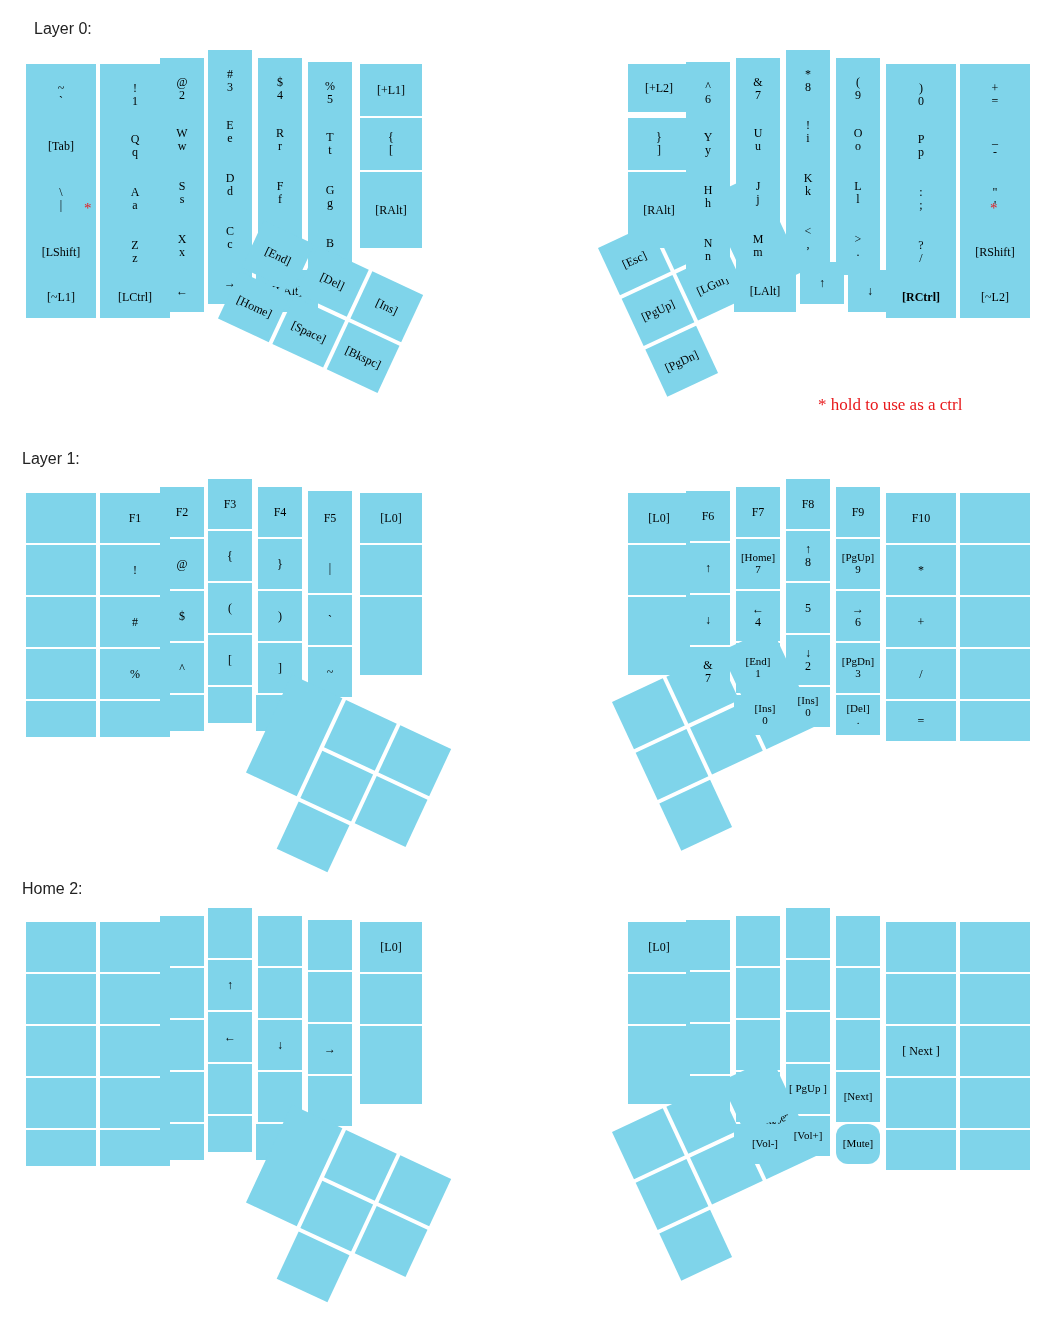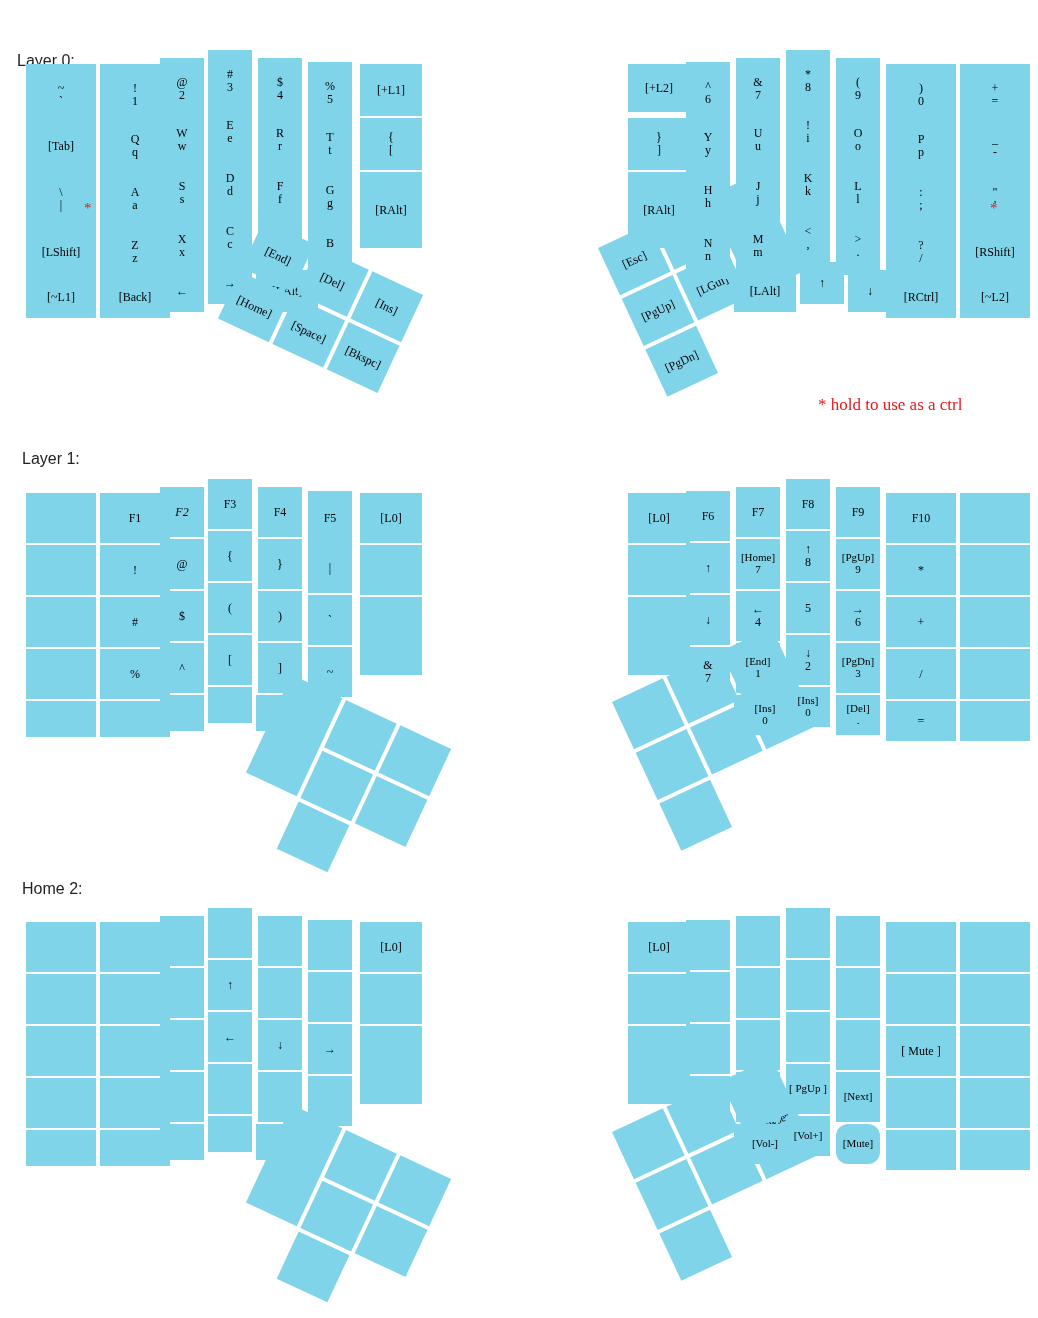--- a/index.html
+++ b/index.html
@@ -8,21 +8,21 @@
   .kb{position:absolute;}
   .key{position:absolute;background:#7fd4ea;box-sizing:border-box;display:flex;align-items:center;justify-content:center;text-align:center;}
   .key .lbl{font-family:"Liberation Serif",serif;font-size:12px;line-height:1.05;color:#000;white-space:pre-line;padding:1px;}
   .key .lbl.small{font-size:11px;}
   .note{position:absolute;color:#e8191c;font-family:"Liberation Serif",serif;font-size:17px;}
   .star{position:absolute;color:#e8191c;font-family:"Liberation Serif",serif;font-size:15px;}
 </style>
 </head>
 <body>
 
-<div class="layer-title" style="left:17px;top:20px;margin-top:32px;">Layer 0:</div>
+<div class="layer-title" style="left:34px;top:20px;">Layer 0:</div>
 
 <div class="kb">
   <div class="key" style="left:26px;top:64px;width:70px;height:62px;">
       <span class="lbl">~
 `</span>
     </div>
   <div class="key" style="left:100px;top:64px;width:70px;height:62px;">
       <span class="lbl">!
 1</span>
     </div>
@@ -123,21 +123,21 @@
     </div>
   <div class="key" style="left:308px;top:221px;width:44px;height:58px;">
       <span class="lbl">B
 b</span>
     </div>
 
   <div class="key" style="left:26px;top:276px;width:70px;height:42px;">
       <span class="lbl">[~L1]</span>
     </div>
   <div class="key" style="left:100px;top:276px;width:70px;height:42px;">
-      <span class="lbl">[Back]</span>
+      <span class="lbl">[LCtrl]</span>
     </div>
   <div class="key" style="left:160px;top:270px;width:44px;height:42px;">
       <span class="lbl">←</span>
     </div>
   <div class="key" style="left:208px;top:262px;width:44px;height:42px;">
       <span class="lbl">→</span>
     </div>
   <div class="key" style="left:256px;top:270px;width:62px;height:42px;">
       <span class="lbl">[LAlt]</span>
     </div>
@@ -298,41 +298,41 @@
 
   <div class="key" style="left:734px;top:270px;width:62px;height:42px;">
       <span class="lbl">[LAlt]</span>
     </div>
   <div class="key" style="left:800px;top:262px;width:44px;height:42px;">
       <span class="lbl">↑</span>
     </div>
   <div class="key" style="left:848px;top:270px;width:44px;height:42px;">
       <span class="lbl">↓</span>
     </div>
-  <div class="key" style="left:886px;top:276px;width:70px;height:42px;">
+  <div class="key" style="left:886px;top:276px;width:70px;height:42px;font-weight:bold;">
       <span class="lbl">[RCtrl]</span>
     </div>
   <div class="key" style="left:960px;top:276px;width:70px;height:42px;">
       <span class="lbl">[~L2]</span>
     </div>
 </div>
 <div class="star" style="left:990px;top:200px;">*</div>
 
 <div class="note" style="left:818px;top:395px;">* hold to use as a ctrl</div>
 
 <div class="layer-title" style="left:22px;top:450px;">Layer 1:</div>
 
 <div class="kb">
   <div class="key" style="left:26px;top:493px;width:70px;height:50px;">
       <span class="lbl"></span>
     </div>
   <div class="key" style="left:100px;top:493px;width:70px;height:50px;">
       <span class="lbl">F1</span>
     </div>
-  <div class="key" style="left:160px;top:487px;width:44px;height:50px;font-style:italic;">
+  <div class="key" style="left:160px;top:487px;width:44px;height:50px;">
       <span class="lbl">F2</span>
     </div>
   <div class="key" style="left:208px;top:479px;width:44px;height:50px;">
       <span class="lbl">F3</span>
     </div>
   <div class="key" style="left:258px;top:487px;width:44px;height:50px;">
       <span class="lbl">F4</span>
     </div>
   <div class="key" style="left:308px;top:491px;width:44px;height:54px;">
       <span class="lbl">F5</span>
@@ -780,21 +780,21 @@
   <div class="key" style="left:736px;top:1020px;width:44px;height:50px;">
       <span class="lbl"></span>
     </div>
   <div class="key" style="left:786px;top:1012px;width:44px;height:50px;">
       <span class="lbl"></span>
     </div>
   <div class="key" style="left:836px;top:1020px;width:44px;height:50px;">
       <span class="lbl"></span>
     </div>
   <div class="key" style="left:886px;top:1026px;width:70px;height:50px;">
-      <span class="lbl">[ Mute ]</span>
+      <span class="lbl">[ Next ]</span>
     </div>
   <div class="key" style="left:960px;top:1026px;width:70px;height:50px;">
       <span class="lbl"></span>
     </div>
 
   <div class="key" style="left:686px;top:1076px;width:44px;height:50px;">
       <span class="lbl"></span>
     </div>
   <div class="key" style="left:736px;top:1072px;width:44px;height:50px;">
       <span class="lbl"></span>

